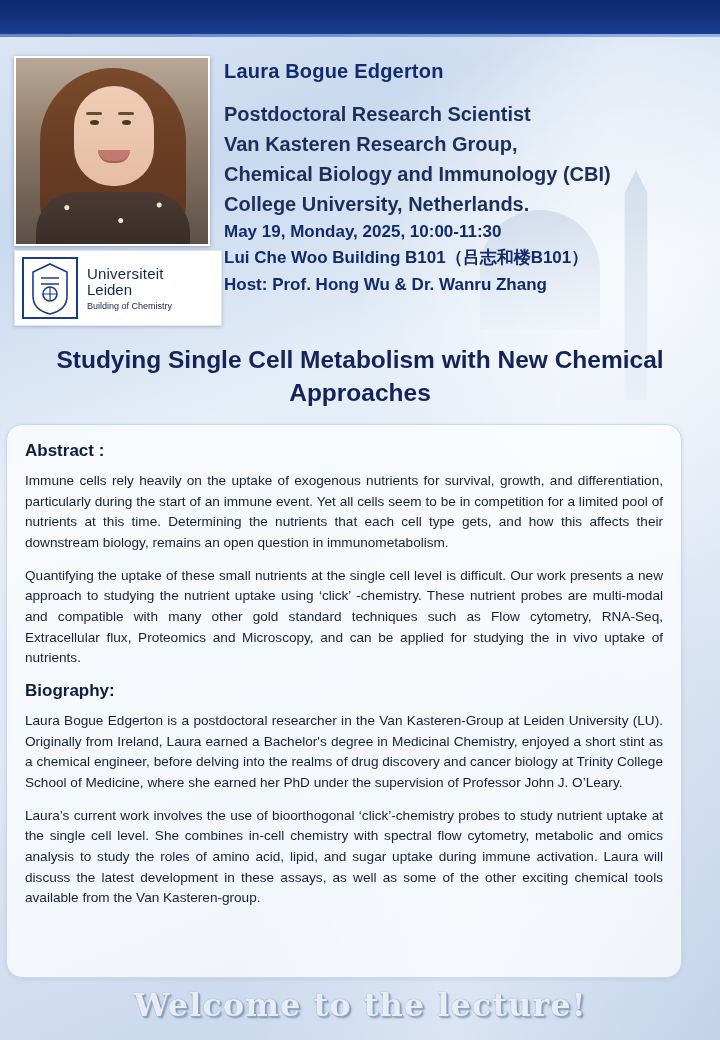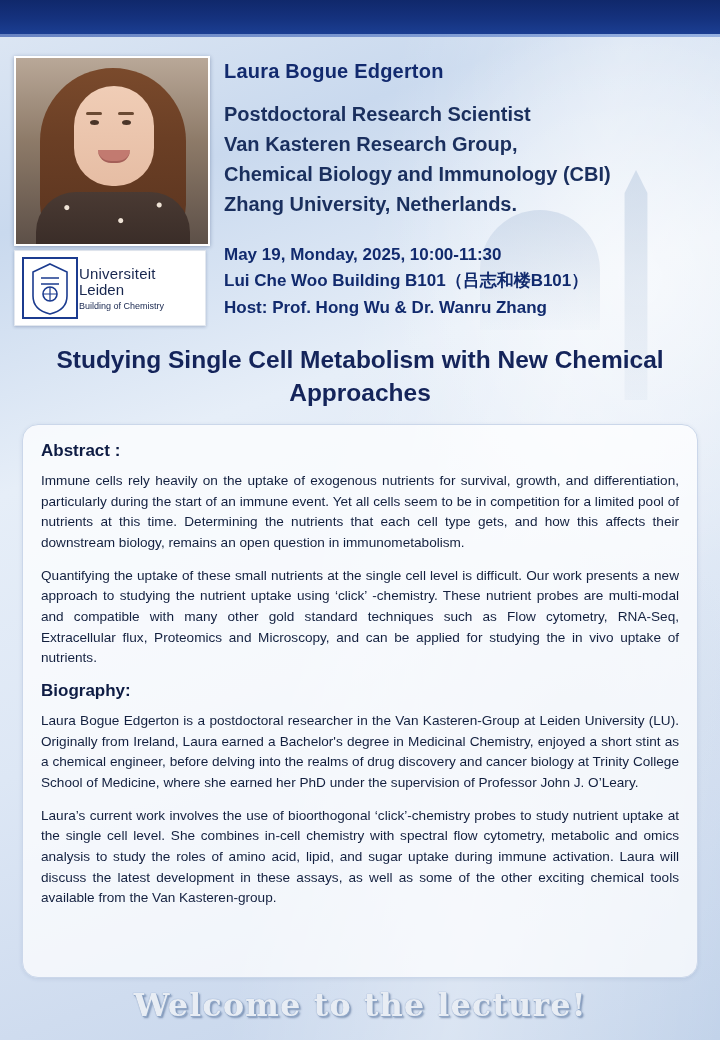--- a/index.html
+++ b/index.html
@@ -141,29 +141,29 @@
     width: 154px; height: 52px;
     border-radius: 40px 40px 0 0;
     background:
       radial-gradient(circle 3px at 20% 30%, #efe3d6 0 2px, rgba(0,0,0,0) 3px),
       radial-gradient(circle 3px at 55% 55%, #efe3d6 0 2px, rgba(0,0,0,0) 3px),
       radial-gradient(circle 3px at 80% 25%, #efe3d6 0 2px, rgba(0,0,0,0) 3px),
       linear-gradient(180deg, #4a3a33, #3a2d28);
   }
 
   .leiden-logo {
-    width: 192px;
+    width: 208px;
     height: 76px;
     margin-top: 4px;
     background: #ffffff;
     border: 1px solid #e3e8ef;
     box-shadow: 0 1px 3px rgba(20,40,90,.25);
     display: flex;
     align-items: center;
-    gap: 0;
+    gap: 8px;
     padding: 4px 6px;
     box-sizing: border-box;
   }
   .leiden-seal {
     width: 58px; height: 64px;
     flex: 0 0 58px;
   }
   .leiden-text .l1 {
     font-size: 15px;
     color: #17264e;
@@ -192,21 +192,21 @@
     letter-spacing: .2px;
     margin-bottom: 16px;
   }
   .affil {
     font-size: 20px;
     font-weight: bold;
     color: #1a2f5e;
     line-height: 1.5;
   }
   .when {
-    margin-top: 23px;
+    margin-top: 0;
     font-size: 17px;
     font-weight: bold;
     color: #112a6d;
     line-height: 1.55;
   }
 
   
   .talk-title {
     position: absolute;
     top: 344px;
@@ -216,21 +216,21 @@
     font-size: 24.5px;
     font-weight: bold;
     color: #14245a;
     line-height: 1.33;
   }
 
   
   .card {
     position: absolute;
     top: 424px;
-    left: 22px;
+    left: 6px;
     width: 676px;
     height: 554px;
     box-sizing: border-box;
     background: rgba(255,255,255,0.72);
     border: 1px solid #cbd7ea;
     border-radius: 16px;
     padding: 14px 18px 12px 18px;
     box-shadow: 0 1px 4px rgba(30,60,110,.10);
   }
   .card h3 {
@@ -311,21 +311,21 @@
         </div>
       </div>
     </div>
 
     <div class="info-col">
       <div class="speaker-name">Laura Bogue Edgerton</div>
       <div class="affil">
         <div>Postdoctoral Research Scientist</div>
         <div>Van Kasteren Research Group,</div>
         <div>Chemical Biology and Immunology (CBI)</div>
-        <div>Zhang University, Netherlands.</div>
+        <div>College University, Netherlands.</div>
       </div>
       <div class="when">
         <div>May 19, Monday, 2025, 10:00-11:30</div>
         <div>Lui Che Woo Building B101（吕志和楼B101）</div>
         <div>Host: Prof. Hong Wu &amp; Dr. Wanru Zhang</div>
       </div>
     </div>
   </div>
 
   <div class="talk-title">Studying Single Cell Metabolism with New Chemical Approaches</div>

